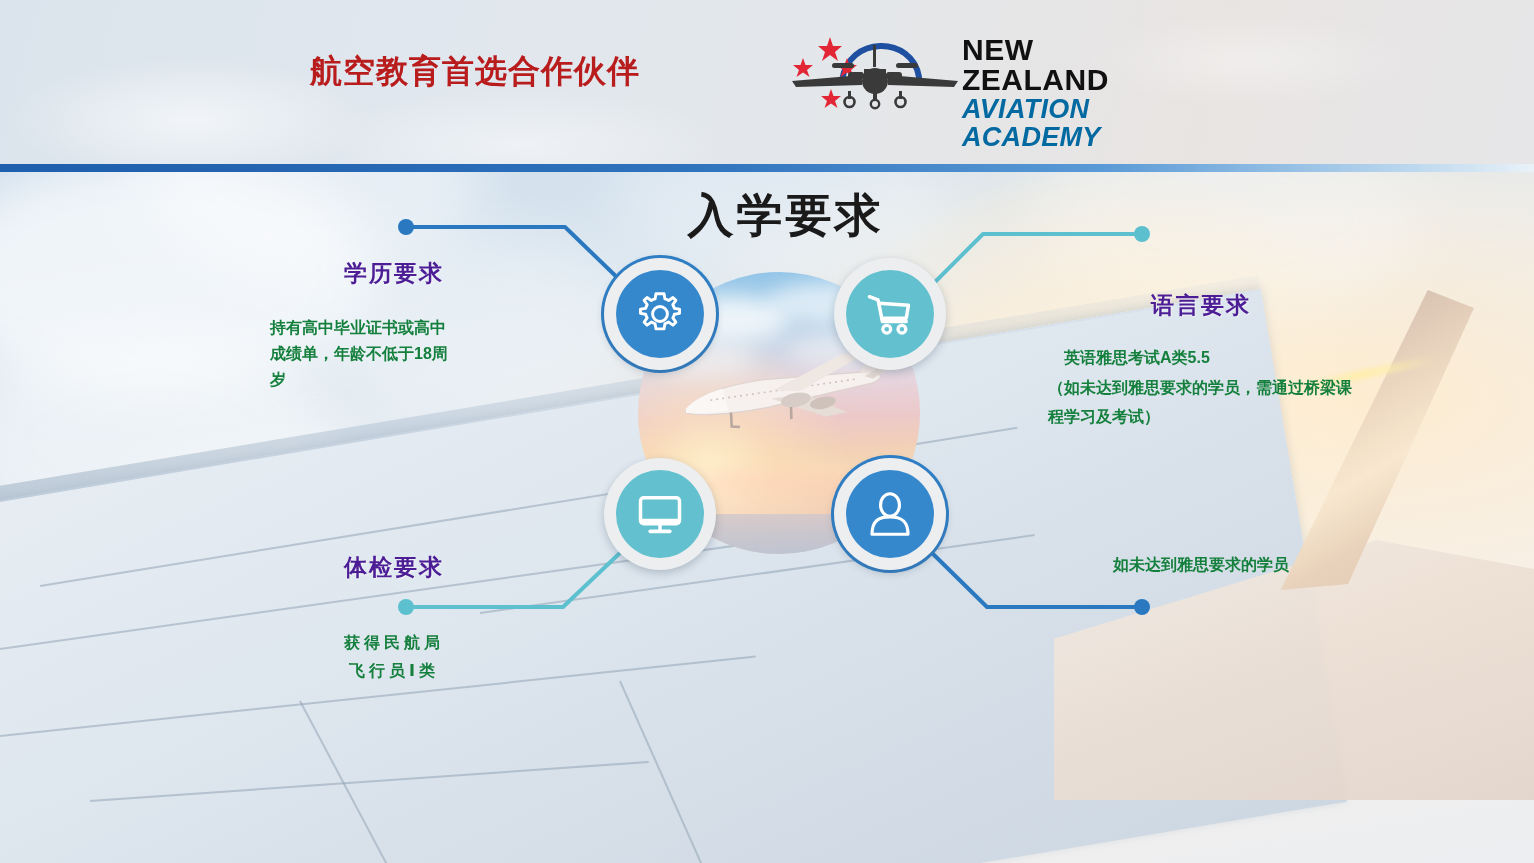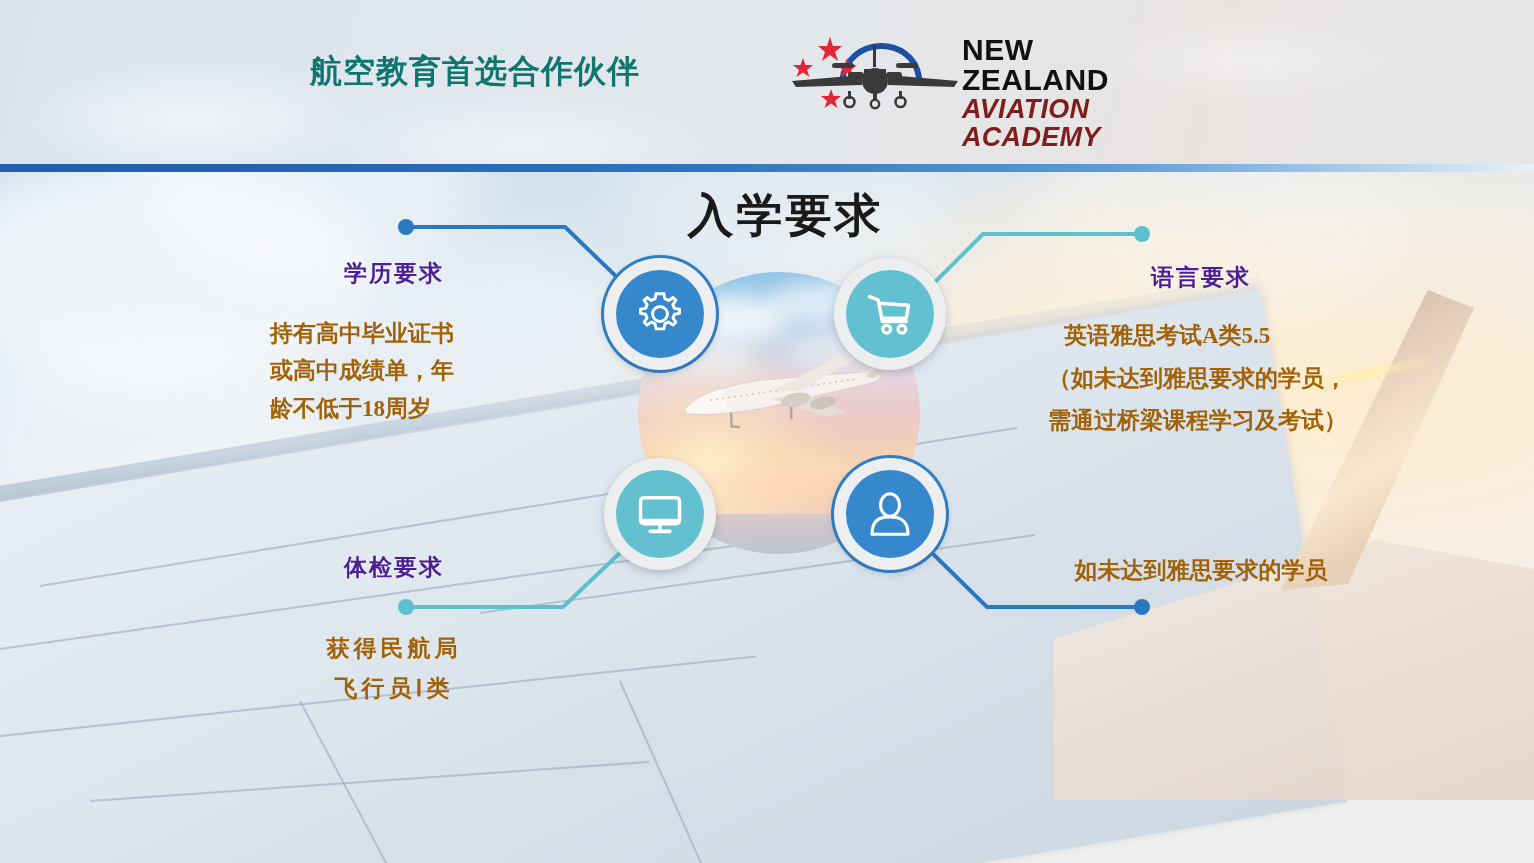--- a/index.html
+++ b/index.html
@@ -90,30 +90,30 @@
       radial-gradient(ellipse 300px 80px at 520px 145px, rgba(255,255,255,.45), rgba(255,255,255,0) 70%),
       radial-gradient(ellipse 240px 70px at 1250px 60px, rgba(255,255,255,.35), rgba(255,255,255,0) 70%);
   }
   .divider{
     position:absolute;left:0;top:164px;width:1534px;height:8px;
     background:linear-gradient(90deg,#1e5fae 0%, #2464b0 18%, #2f73bd 45%, #5a9ad6 72%, #bcd8ee 92%, #e9f1f8 100%);
   }
 
   .header-title{
     position:absolute;left:310px;top:50px;
-    font-size:32px;font-weight:700;color:#0f766e;letter-spacing:1px;
+    font-size:32px;font-weight:700;color:#b91c1c;letter-spacing:1px;
     white-space:nowrap;
   }
 
   
   .logo{position:absolute;left:786px;top:25px;width:390px;height:85px;}
   .logo-mark{position:absolute;left:0;top:0;width:180px;height:85px;}
   .logo-text{position:absolute;left:176px;top:10px;}
   .logo-l1{font-size:30px;font-weight:800;color:#111;letter-spacing:.5px;line-height:1.0;}
-  .logo-l2{font-size:27px;font-weight:800;color:#7f1d1d;letter-spacing:.3px;line-height:1.05;font-style:italic;}
+  .logo-l2{font-size:27px;font-weight:800;color:#0369a1;letter-spacing:.3px;line-height:1.05;font-style:italic;}
 
   
   .main-title{
     position:absolute;left:8px;right:0;top:185px;text-align:center;
     font-size:46px;font-weight:700;color:#1a1a1a;letter-spacing:3px;padding-left:39px;
   }
   .main-title span{display:inline-block;margin-left:-10px;}
 
   
   .center-photo{
@@ -161,32 +161,32 @@
 
   
   .conn{position:absolute;left:0;top:0;width:1534px;height:863px;pointer-events:none;}
 
   
   .quad{position:absolute;}
   .q-head{
     font-size:23px;font-weight:700;color:#4c1d95;letter-spacing:2px;text-align:center;
     text-shadow:1px 1px 2px rgba(255,255,255,.55);
   }
-  .q-body{font-size:23px;font-weight:700;color:#a16207;line-height:1.62;font-family:Liberation Serif, serif;}
+  .q-body{font-size:16px;font-weight:700;color:#15803d;line-height:1.62;}
 
   .q-edu{left:244px;top:258px;width:300px;}
   .q-edu .q-head{margin-bottom:26px;}
   .q-edu .q-body{width:190px;margin-left:26px;}
 
   .q-med{left:244px;top:552px;width:300px;}
   .q-med .q-head{margin-bottom:46px;}
   .q-med .q-body{text-align:center;letter-spacing:4px;line-height:1.75;}
 
   .q-lang{left:1036px;top:262px;width:330px;}
-  .q-lang .q-head{margin-bottom:22px;}
+  .q-lang .q-head{margin-bottom:22px;margin-top:28px;}
   .q-lang .q-body{line-height:1.85;}
   .q-lang .ln1{margin-left:28px;}
   .q-lang .ln2{margin-left:12px;margin-top:0;}
 
   .q-int{left:1036px;top:552px;width:330px;}
   .q-int .q-head{margin-bottom:48px;}
   .q-int .q-body{text-align:center;}
 </style>
 </head>
 <body>

